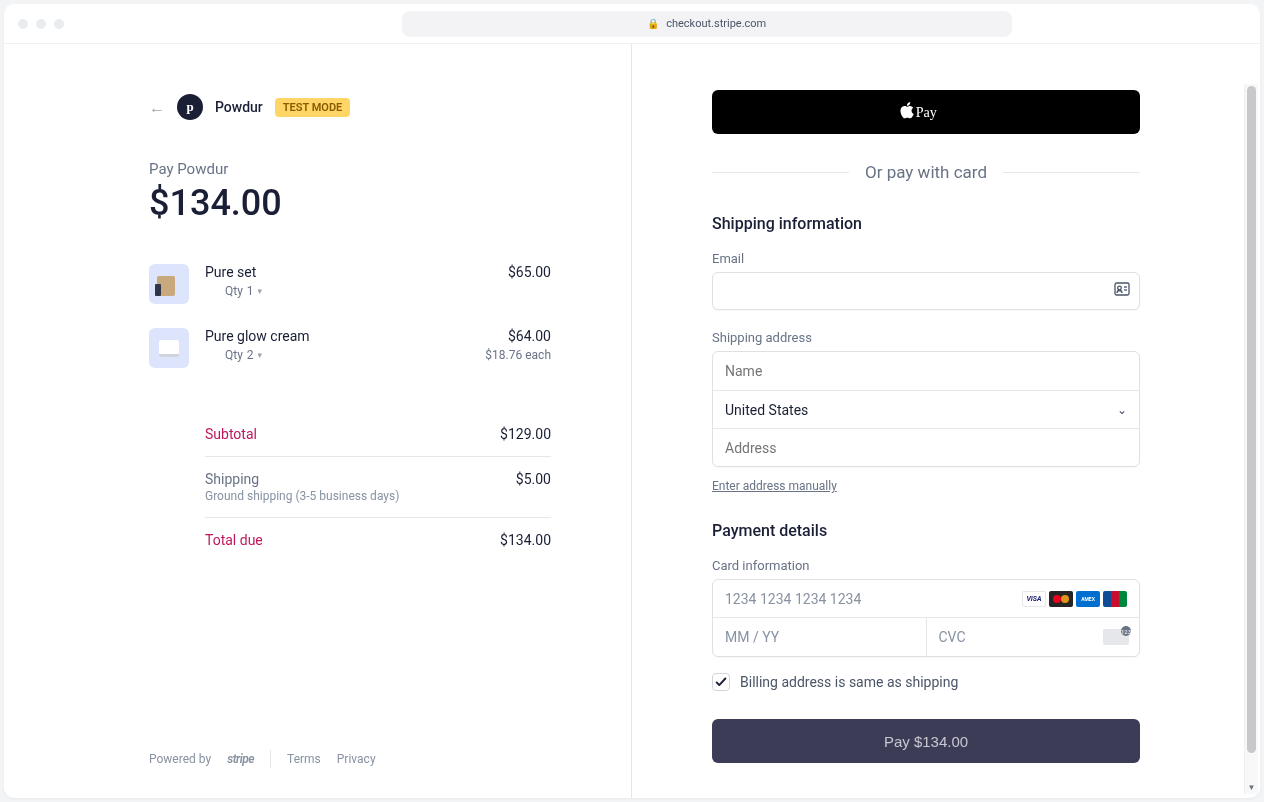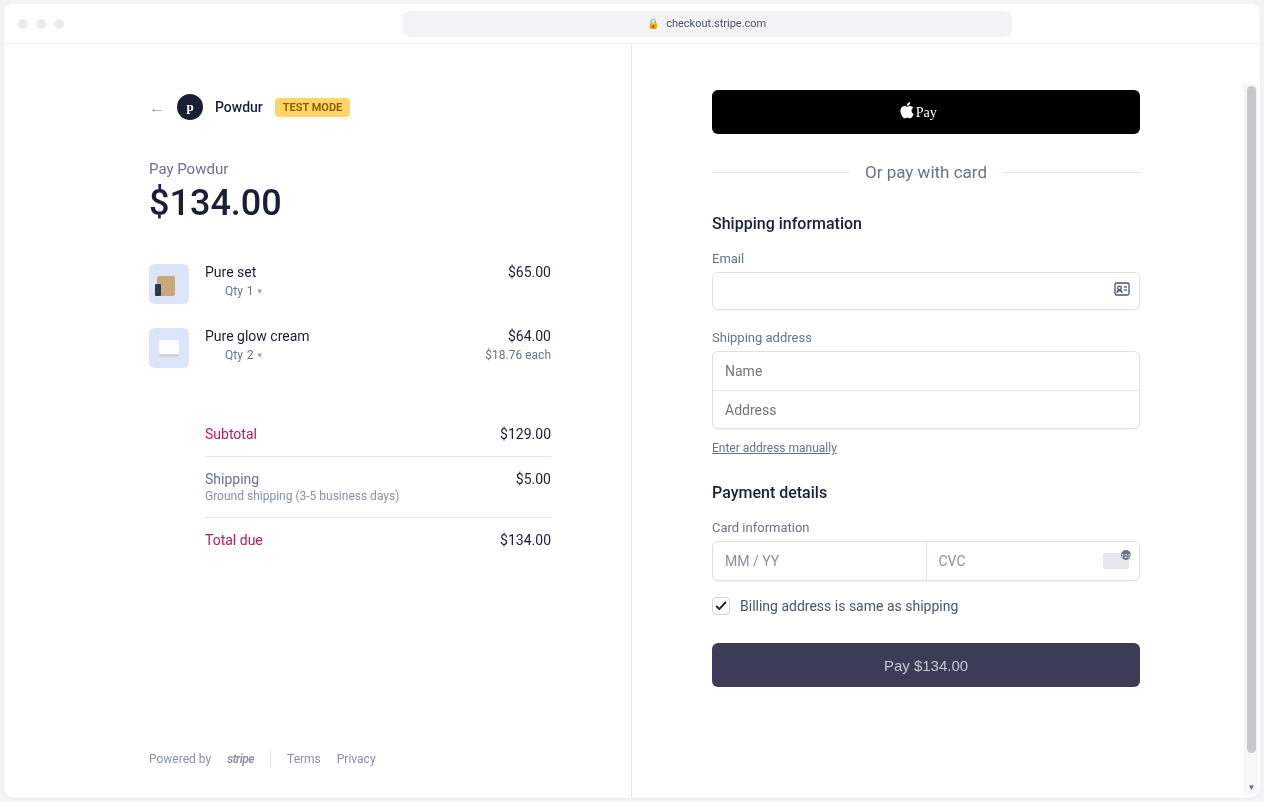--- a/index.html
+++ b/index.html
@@ -386,29 +386,44 @@
           </svg>
         </span>
       </div>
 
       <label class="field-label">Shipping address</label>
       <div class="stacked-group">
         <div class="stacked-row">
           <input type="text" style="color: rgb(26, 31, 54);" placeholder="Name">
         </div>
         <div class="stacked-row">
+          <select>
+            <option>United States</option>
+          </select>
+          <span class="select-chev">⌄</span>
+        </div>
+        <div class="stacked-row">
           <input type="text" style="color: rgb(26, 31, 54);" placeholder="Address">
         </div>
       </div>
       <span class="manual-link">Enter address manually</span>
 
       <div class="section-title">Payment details</div>
       <label class="field-label">Card information</label>
 
       <div class="card-group">
+        <div class="card-number-row">
+          <input type="text" placeholder="1234 1234 1234 1234" style="">
+          <div class="card-brands">
+            <div class="card-brand visa">VISA</div>
+            <div class="card-brand mc"></div>
+            <div class="card-brand amex">AMEX</div>
+            <div class="card-brand jcb"></div>
+          </div>
+        </div>
         <div class="card-split">
           <div>
             <input type="text" placeholder="MM / YY" style="">
           </div>
           <div>
             <input type="text" placeholder="CVC" style="">
             <span class="cvc-icon"></span>
           </div>
         </div>
       </div>

